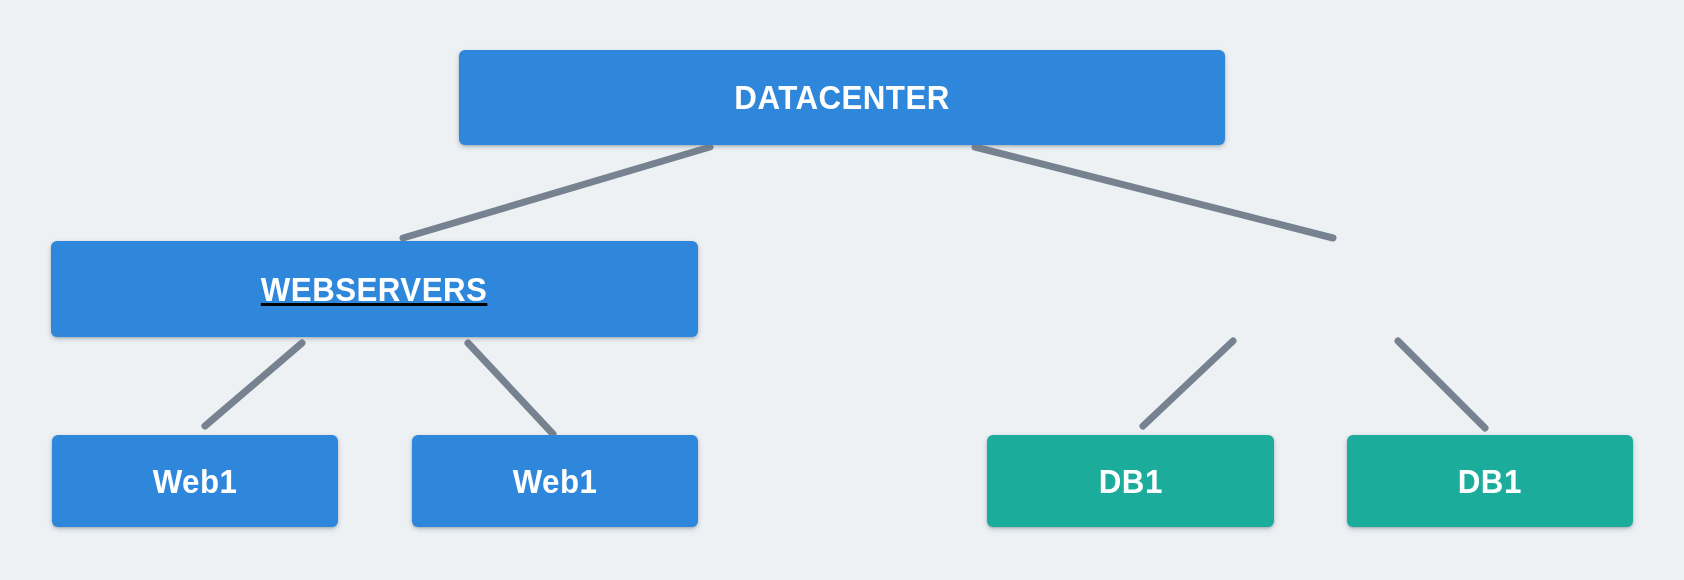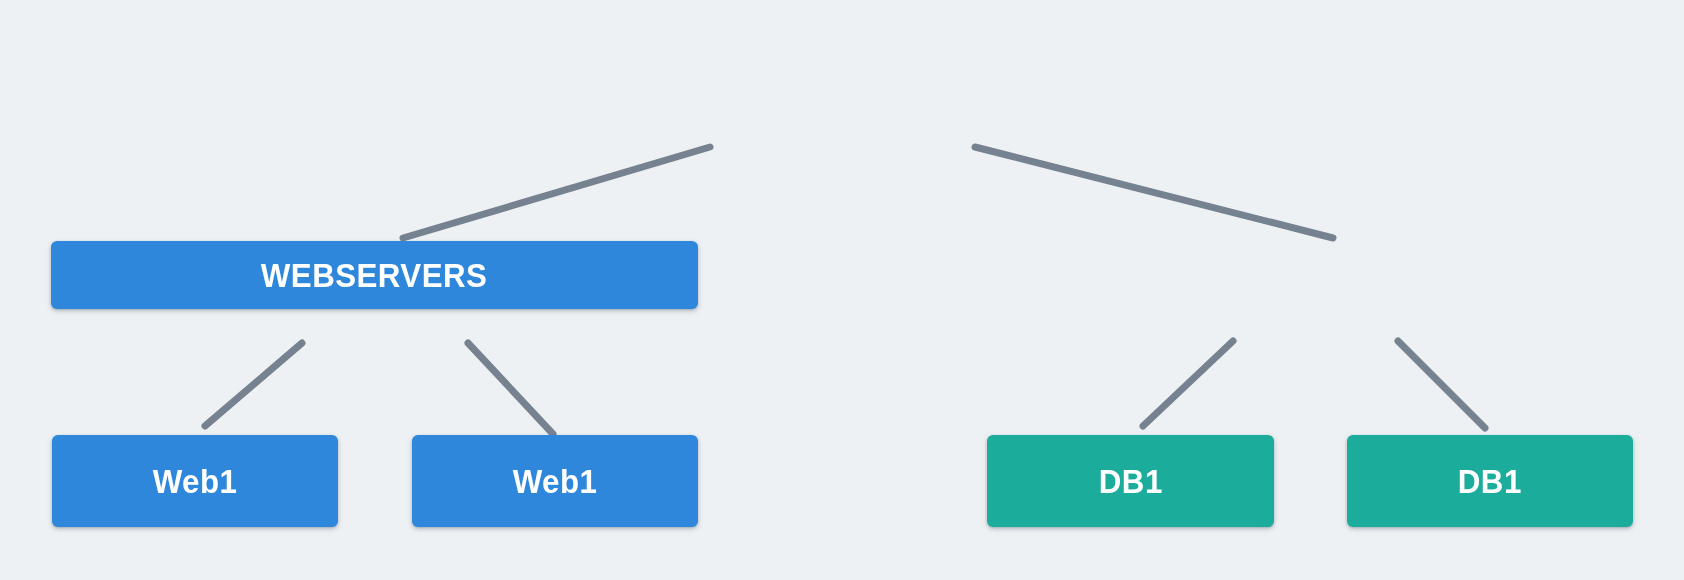--- a/index.html
+++ b/index.html
@@ -18,41 +18,44 @@
   .node .label {
     font-weight: 700;
     font-size: 34px;
     letter-spacing: 0.5px;
     white-space: nowrap;
     transform: scaleX(0.92);
     transform-origin: center;
   }
   
   .n-datacenter { left: 459px; top: 50px;  width: 766px; height: 95px; }
-  .n-webservers { left: 51px;  top: 241px; width: 647px; height: 68px; }
+  .n-webservers { left: 51px;  top: 241px; width: 647px; height: 96px; text-decoration: underline; }
   .n-dbservers  { left: 987px; top: 242px; width: 646px; height: 96px; }
   .n-web1-1     { left: 52px;  top: 435px; width: 286px; height: 92px; }
   .n-web1-2     { left: 412px; top: 435px; width: 286px; height: 92px; }
   .n-db1-1      { left: 987px; top: 435px; width: 287px; height: 92px; }
   .n-db1-2      { left: 1347px;top: 435px; width: 286px; height: 92px; }
 </style>
 </head>
 <body>
 
 <div class="canvas" style="background-color: rgb(237, 241, 244);">
 
   <svg class="edges" width="1684" height="580" viewBox="0 0 1684 580" xmlns="http://www.w3.org/2000/svg">
     <line x1="710" y1="147" x2="403" y2="238" stroke-width="7" stroke-linecap="round" stroke="#76828f"></line>
     <line x1="975" y1="147" x2="1333" y2="238" stroke-width="7" stroke-linecap="round" stroke="#76828f"></line>
     <line x1="302" y1="343" x2="205" y2="426" stroke-width="7" stroke-linecap="round" stroke="#76828f"></line>
     <line x1="468" y1="343" x2="553" y2="434" stroke-width="7" stroke-linecap="round" stroke="#76828f"></line>
     <line x1="1233" y1="341" x2="1143" y2="426" stroke-width="7" stroke-linecap="round" stroke="#76828f"></line>
     <line x1="1398" y1="341" x2="1485" y2="428" stroke-width="7" stroke-linecap="round" stroke="#76828f"></line>
   </svg>
 
+  <div class="node n-datacenter" style="background-color: rgb(46, 135, 219);">
+    <span class="label" style="color: rgb(255, 255, 255);">DATACENTER</span>
+  </div>
 
   <div class="node n-webservers" style="background-color: rgb(46, 135, 219);">
     <span class="label" style="color: rgb(255, 255, 255);">WEBSERVERS</span>
   </div>
 
 
   <div class="node n-web1-1" style="background-color: rgb(46, 135, 219);">
     <span class="label" style="color: rgb(255, 255, 255);">Web1</span>
   </div>
 

